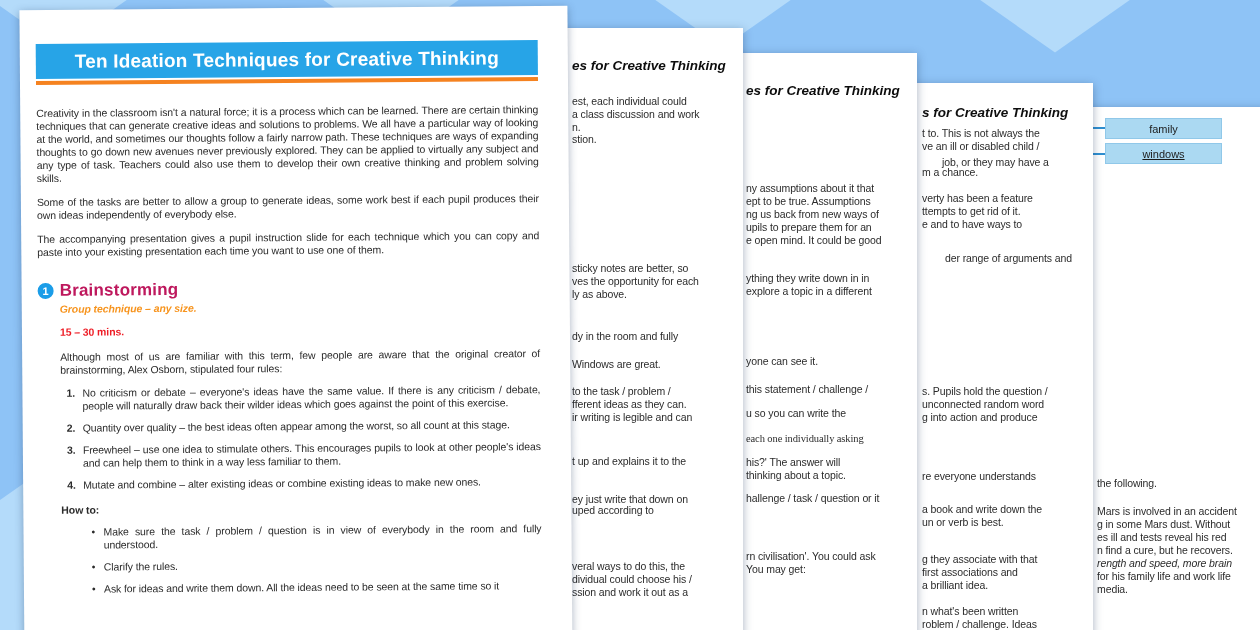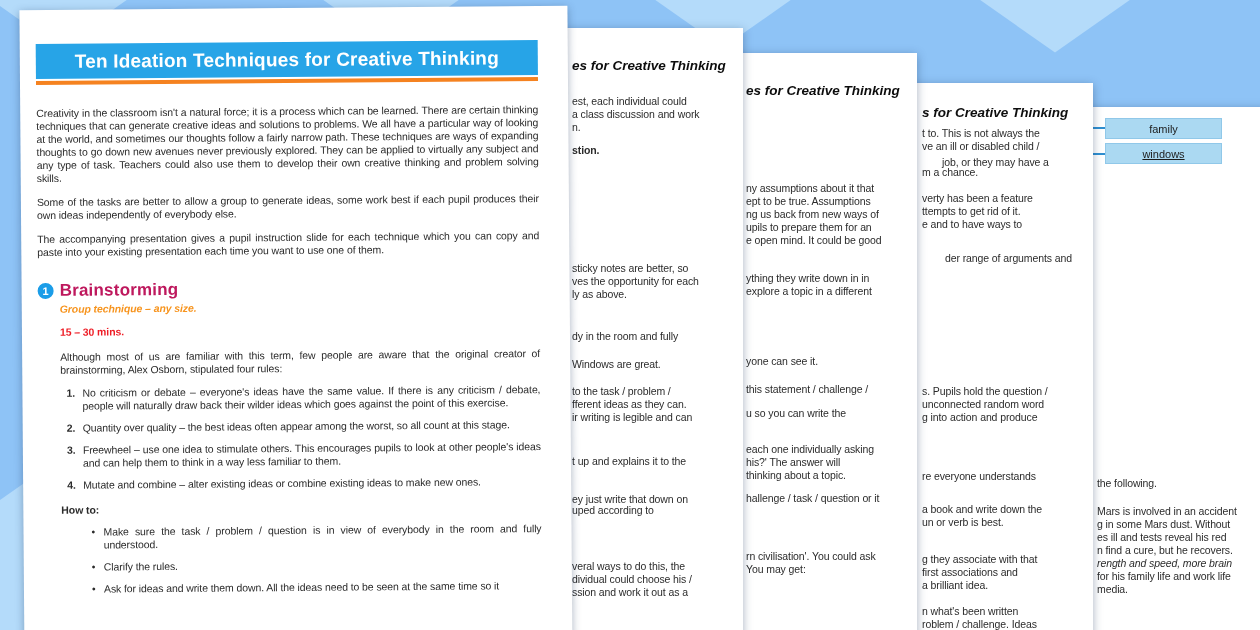--- a/index.html
+++ b/index.html
@@ -127,36 +127,36 @@
         <div class="frag" style="top: 129px;">ny assumptions about it that</div>
         <div class="frag" style="top: 142px;">ept to be true. Assumptions</div>
         <div class="frag" style="top: 155px;">ng us back from new ways of</div>
         <div class="frag" style="top: 168px;">upils to prepare them for an</div>
         <div class="frag" style="top: 181px;">e open mind. It could be good</div>
         <div class="frag" style="top: 219px;">ything they write down in in</div>
         <div class="frag" style="top: 232px;">explore a topic in a different</div>
         <div class="frag" style="top: 302px;">yone can see it.</div>
         <div class="frag" style="top: 330px;">this statement / challenge /</div>
         <div class="frag" style="top: 354px;">u so you can write the</div>
-        <div class="frag" style="top: 390px;">each one individually asking</div>
+        <div class="frag" style="top: 380px; font-family: Liberation Serif, serif;">each one individually asking</div>
         <div class="frag" style="top: 403px;">his?' The answer will</div>
         <div class="frag" style="top: 416px;">thinking about a topic.</div>
         <div class="frag" style="top: 439px;">hallenge / task / question or it</div>
         <div class="frag" style="top: 497px;">rn civilisation'. You could ask</div>
         <div class="frag" style="top: 510px;">You may get:</div>
       </div>
   </section>
 
   <section class="page page2">
     <div class="frag frag-title" style="top:30px;">es for Creative Thinking</div>
     <div>
         <div class="frag" style="top: 67px;">est, each individual could</div>
         <div class="frag" style="top: 80px;">a class discussion and work</div>
         <div class="frag" style="top: 93px;">n.</div>
-        <div class="frag" style="top: 116px; font-weight: bold;">stion.</div>
+        <div class="frag" style="top: 105px;">stion.</div>
         <div class="frag" style="top: 234px;">sticky notes are better, so</div>
         <div class="frag" style="top: 247px;">ves the opportunity for each</div>
         <div class="frag" style="top: 260px;">ly as above.</div>
         <div class="frag" style="top: 302px;">dy in the room and fully</div>
         <div class="frag" style="top: 330px;">Windows are great.</div>
         <div class="frag" style="top: 357px;">to the task / problem /</div>
         <div class="frag" style="top: 370px;">fferent ideas as they can.</div>
         <div class="frag" style="top: 383px;">ir writing is legible and can</div>
         <div class="frag" style="top: 427px;">t up and explains it to the</div>
         <div class="frag" style="top: 465px;">ey just write that down on</div>

